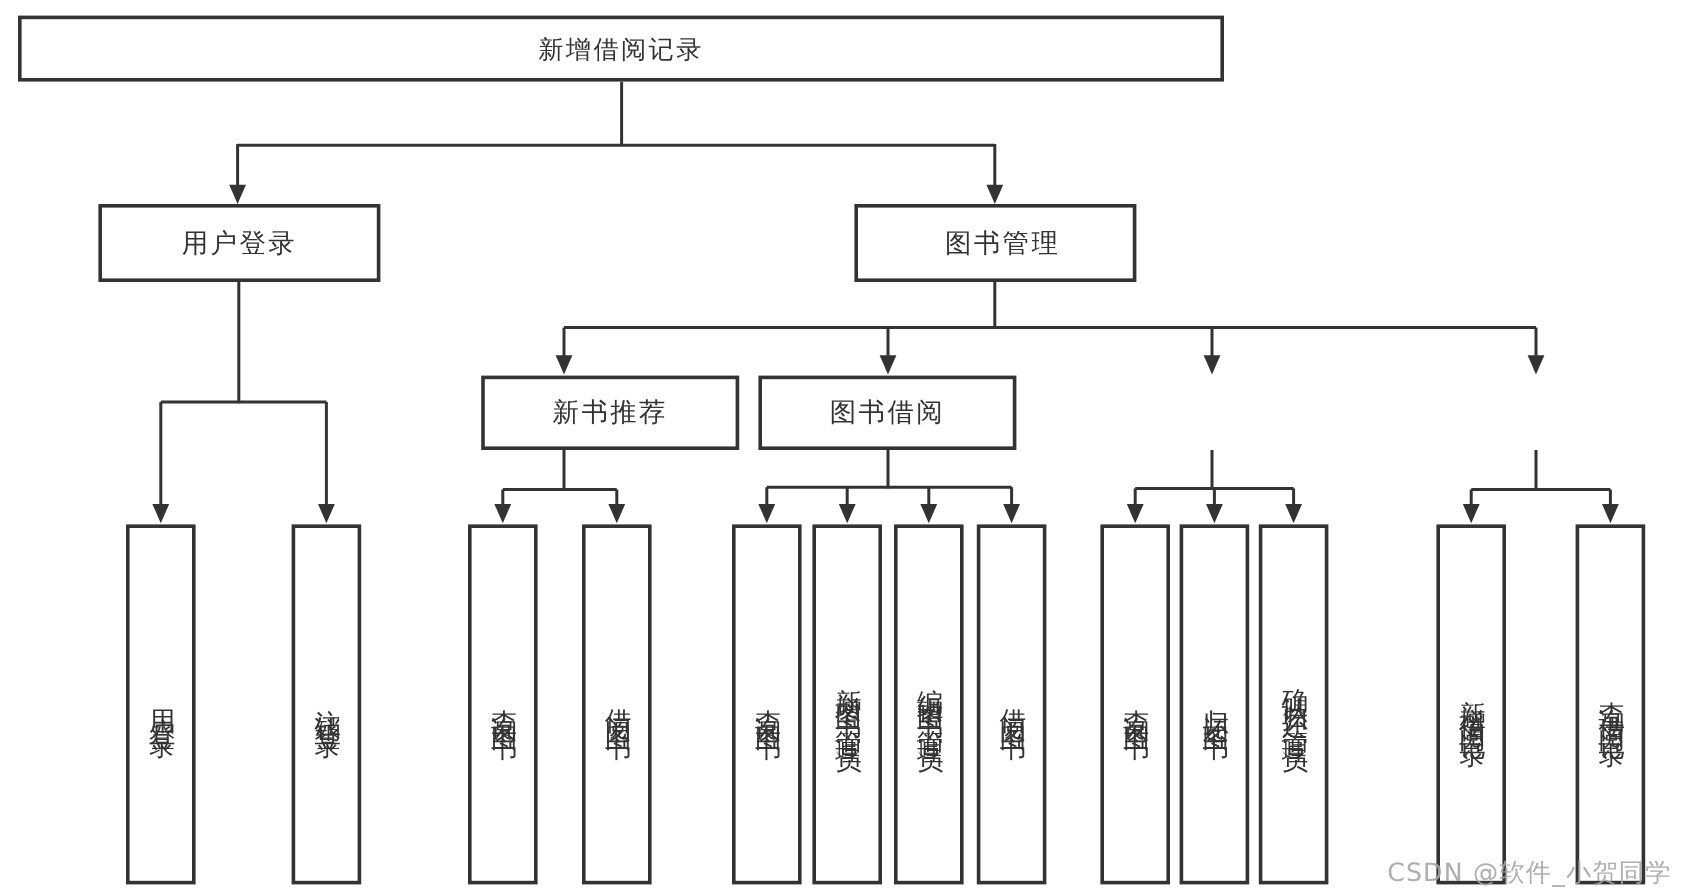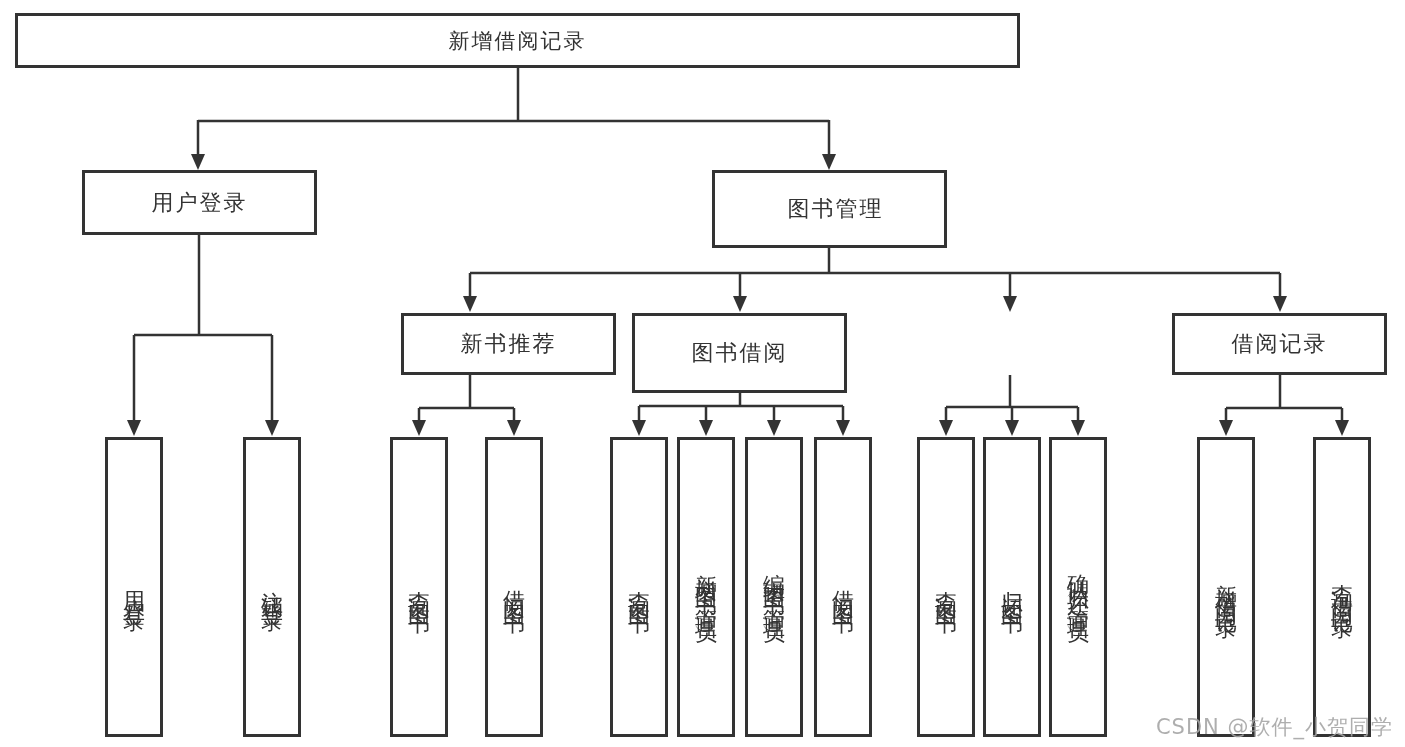--- a/index.html
+++ b/index.html
@@ -121,32 +121,29 @@
     </g>
   </svg>
 
   <div class="node h root" style="left:15px; top:13px; width:1005px; height:55px;">
     <span>新增借阅记录</span>
   </div>
 
   <div class="node h" style="left:82px; top:170px; width:235px; height:65px;">
     <span>用户登录</span>
   </div>
-  <div class="node h" style="left:712px; top:170px; width:235px; height:78px;padding-left:12px;">
+  <div class="node h" style="left:712px; top:170px; width:235px; height:65px;padding-left:12px;">
     <span>图书管理</span>
   </div>
 
   <div class="node h" style="left:362px; top:313px; width:215px; height:62px;margin-left:39px;">
     <span>新书推荐</span>
   </div>
-  <div class="node h" style="left:632px; top:313px; width:215px; height:80px;">
+  <div class="node h" style="left:632px; top:313px; width:215px; height:62px;">
     <span>图书借阅</span>
-  </div>
-  <div class="node h" style="left:1172px; top:313px; width:215px; height:62px;">
-    <span>借阅记录</span>
   </div>
 
   <div class="node v" style="left:105px; top:437px; width:58px; height:300px;">
     <span>用户登录</span>
   </div>
   <div class="node v" style="left:243px; top:437px; width:58px; height:300px;">
     <span>注销登录</span>
   </div>
 
   <div class="node v" style="left:390px; top:437px; width:58px; height:300px;">

